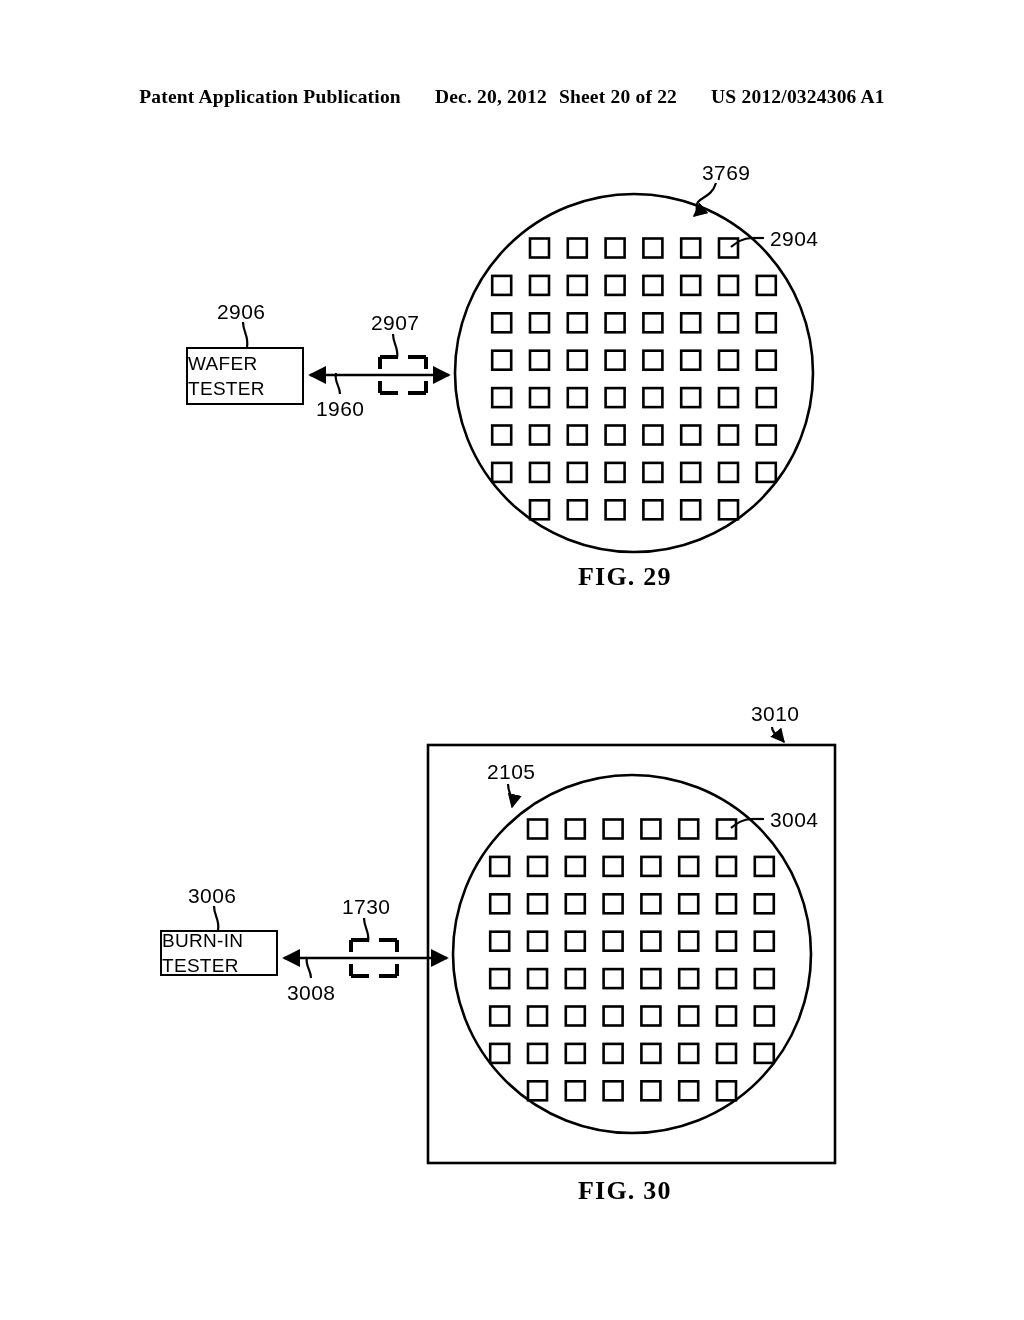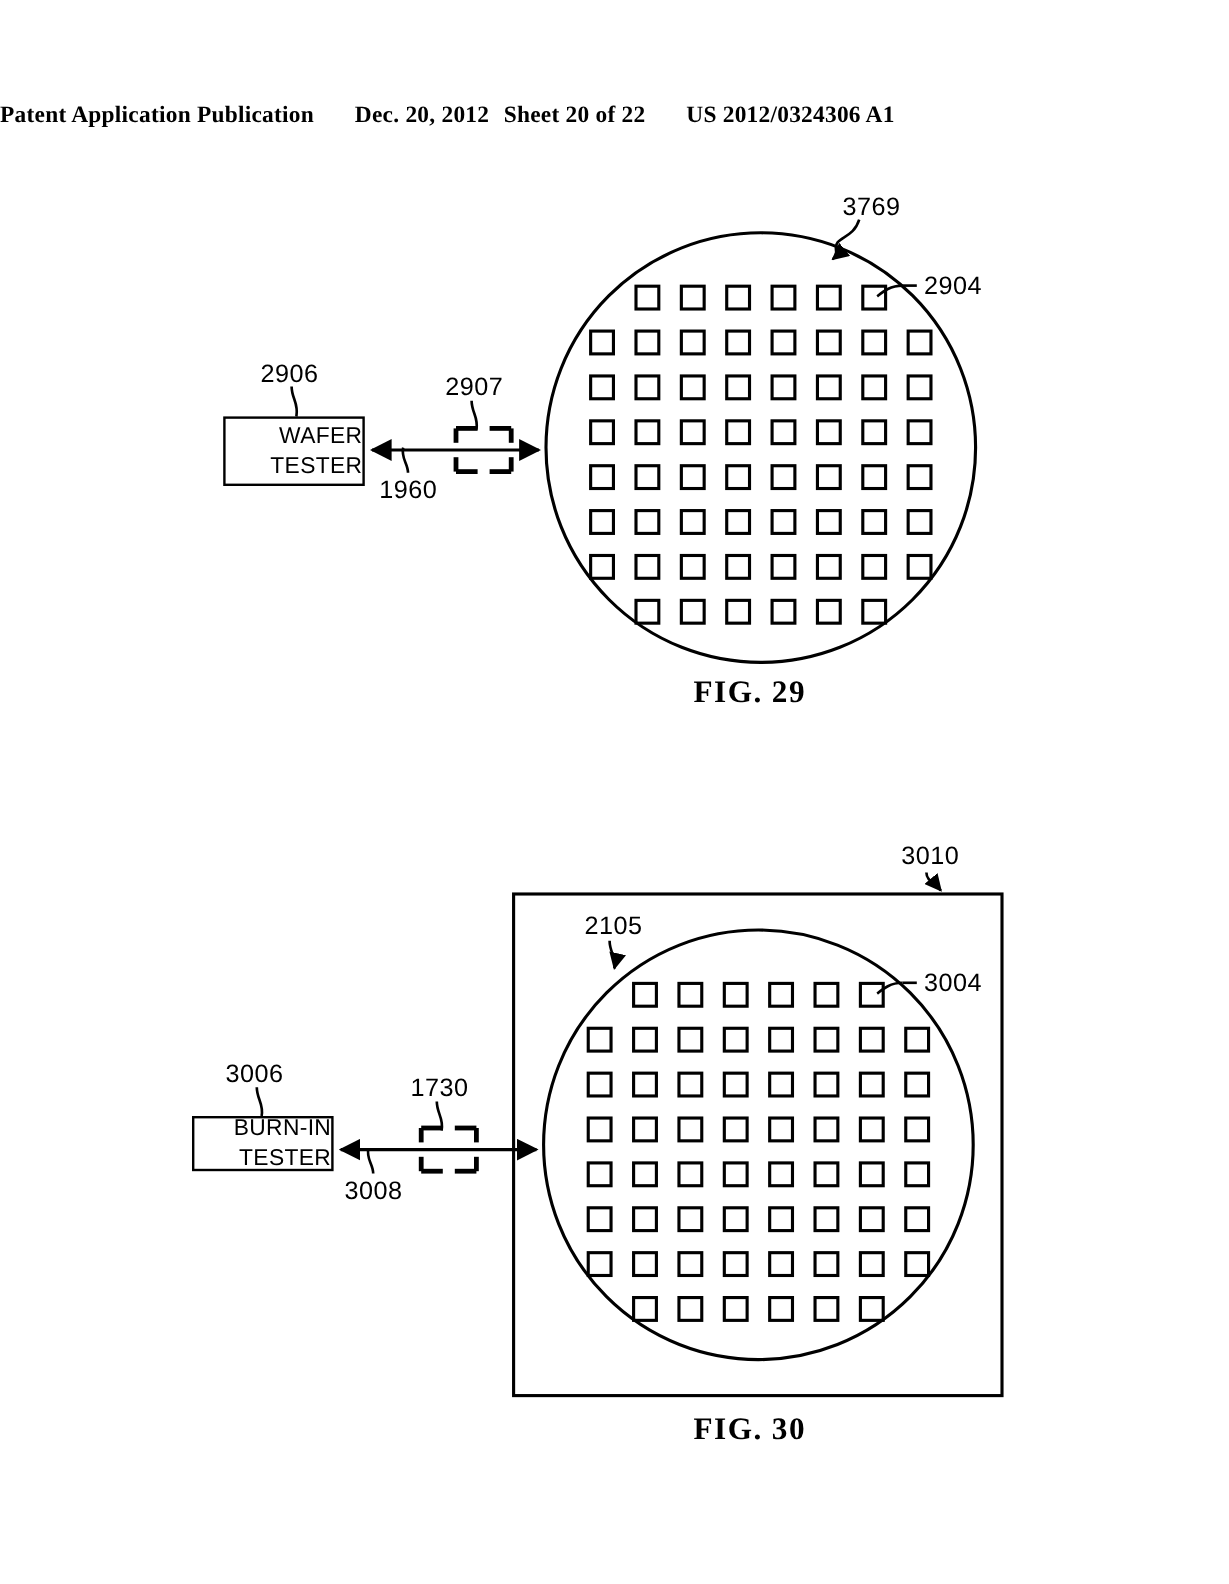--- a/index.html
+++ b/index.html
@@ -21,20 +21,21 @@
     width: 1024px;
     height: 1320px;
   }
 
   
   .header {
     position: absolute;
     top: 86px;
     left: 0;
     width: 1024px;
+    text-align: center;
     font-family: "Liberation Serif", serif;
     font-weight: bold;
     font-size: 19.5px;
     letter-spacing: 0.2px;
     white-space: nowrap;
   }
   .header .seg { display: inline-block; }
   .header .gap-lg { display: inline-block; width: 34px; }
   .header .gap-sm { display: inline-block; width: 12px; }
 
@@ -58,21 +59,21 @@
   }
 
   
   .tester-box {
     position: absolute;
     border: 2.5px solid #000;
     background: #fff;
     box-sizing: border-box;
     display: flex;
     flex-direction: column;
-    align-items: flex-end;
+    align-items: flex-start;
     justify-content: center;
     font-family: "Liberation Sans", sans-serif;
     font-size: 19px;
     line-height: 1.32;
     letter-spacing: 0.3px;
     white-space: nowrap;
   }
 
   
   svg.overlay {

